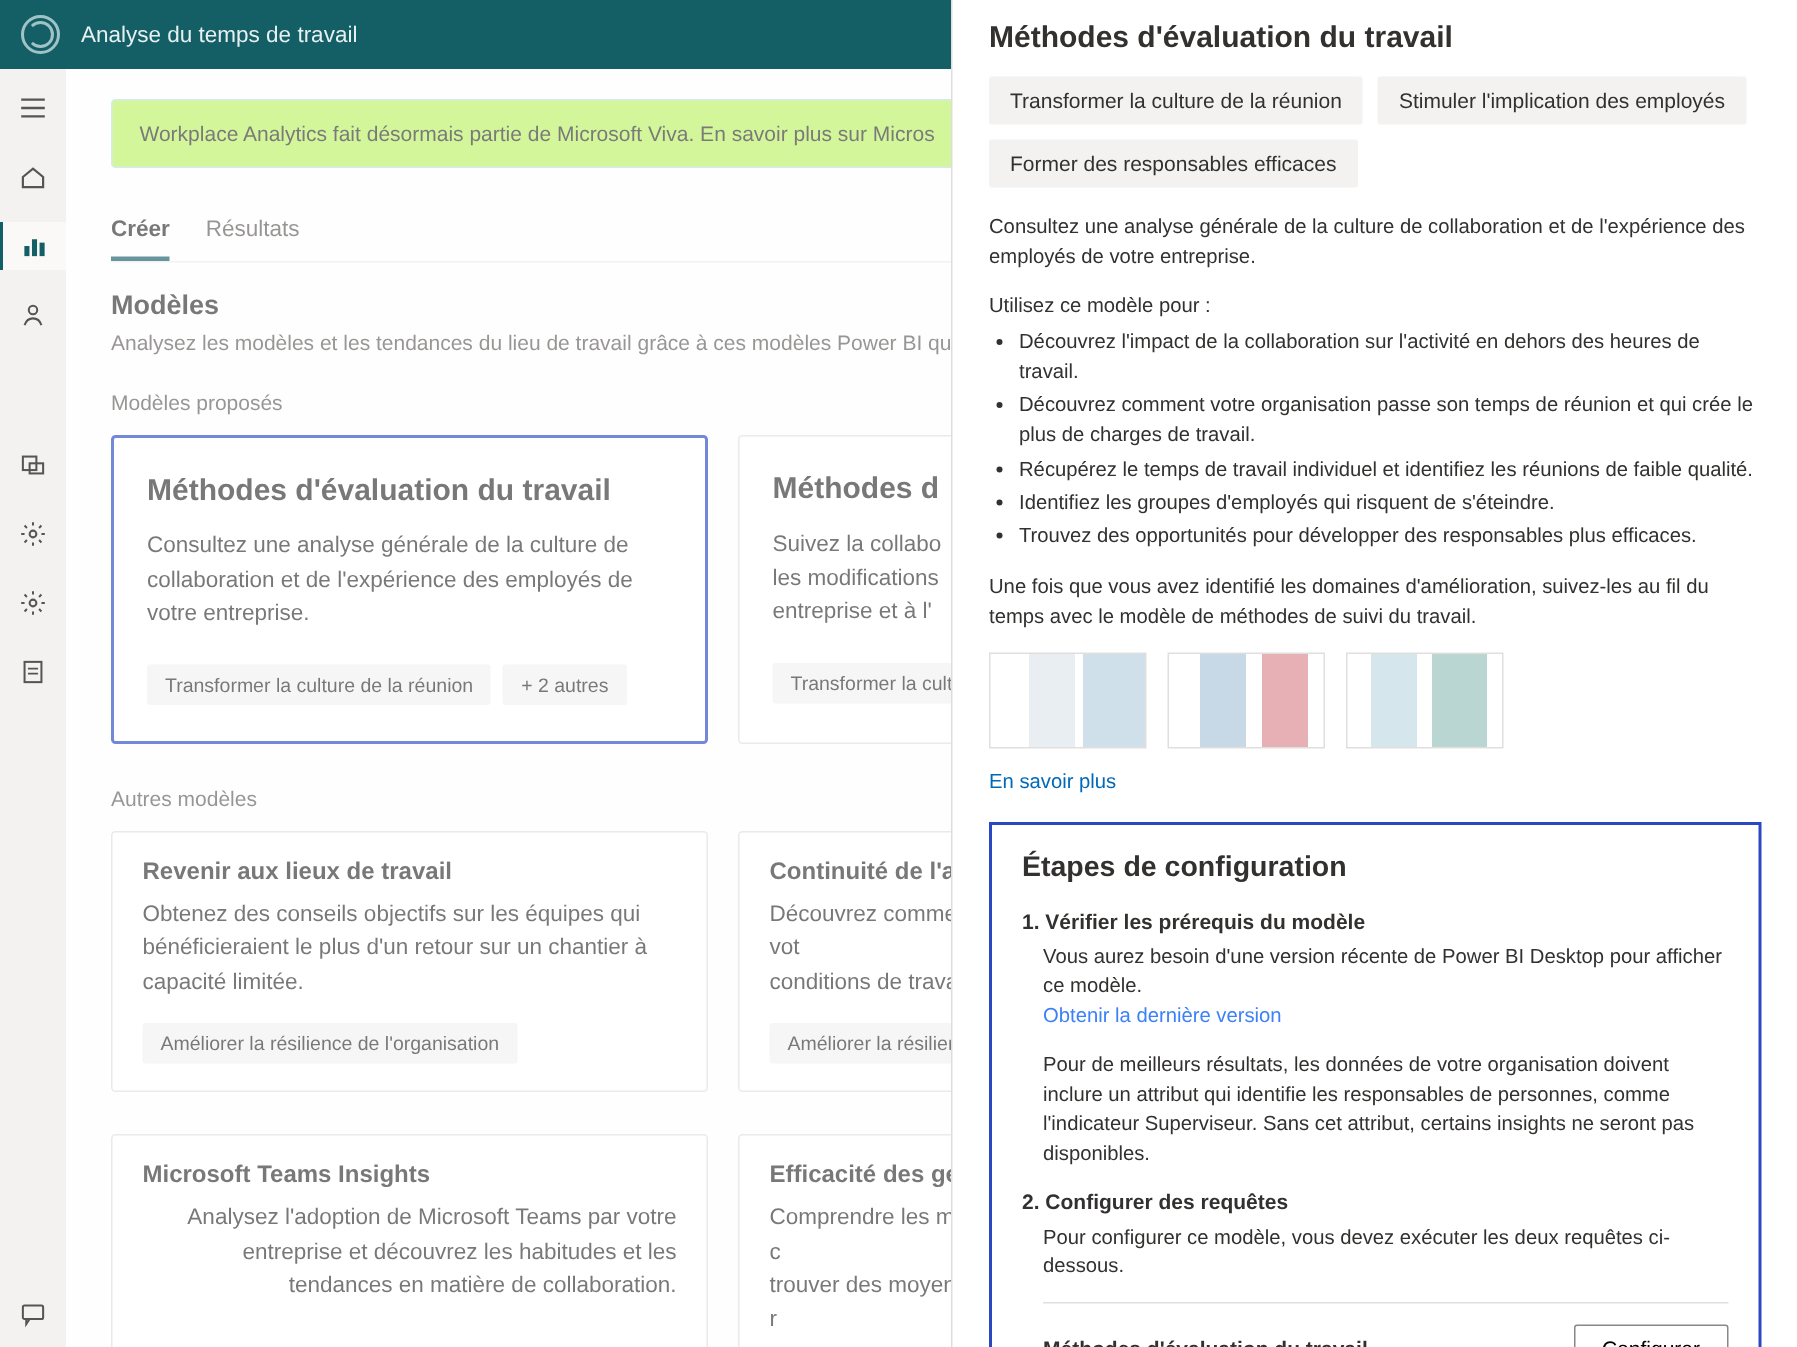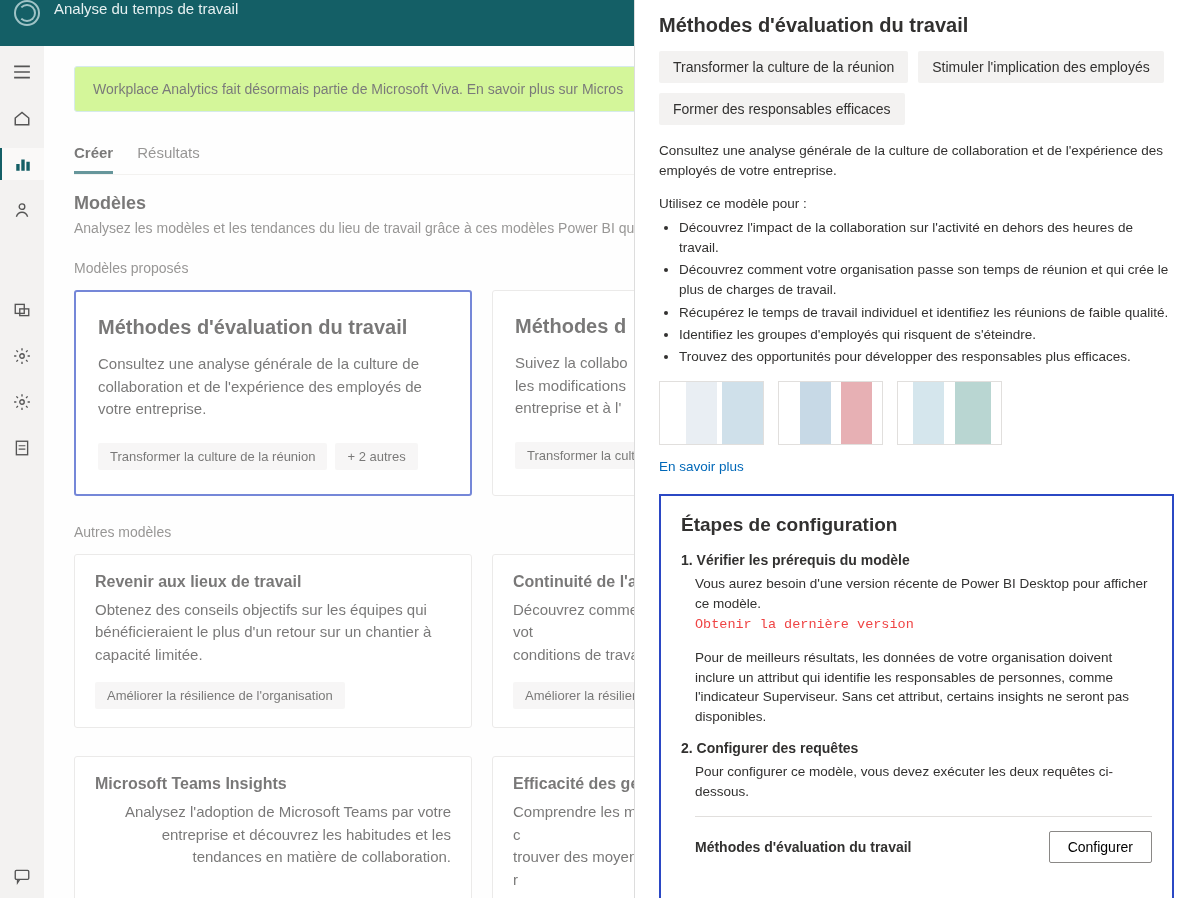--- a/index.html
+++ b/index.html
@@ -1,18 +1,18 @@
 <!DOCTYPE html>
 <html><head>
 <meta charset="utf-8">
 <style>
   * { box-sizing: border-box; margin: 0; padding: 0; }
   body { font-family: "Segoe UI", -apple-system, sans-serif; font-size: 14px; color: #323130; background: #fdfdfd; width: 1198px; height: 898px; overflow: hidden; position: relative; }
   
-  .topbar { background: #145f66; height: 46px; display: flex; align-items: flex-start; padding: 0 14px; color: #e6f0f1; }
+  .topbar { background: #145f66; height: 46px; display: flex; align-items: center; padding: 0 14px; color: #e6f0f1; }
   .topbar-logo { width: 26px; height: 26px; border: 2px solid #9fc3c6; border-radius: 50%; margin-right: 14px; display: flex; align-items: center; justify-content: center; }
   .topbar-logo::before { content: ""; width: 14px; height: 14px; border: 2px solid #9fc3c6; border-radius: 50%; border-left-color: transparent; }
   .topbar-title { font-size: 15px; font-weight: 400; }
   
   .layout { display: flex; height: calc(100% - 46px); }
   .sidebar { width: 44px; background: #f3f2f1; display: flex; flex-direction: column; align-items: center; padding-top: 10px; gap: 14px; }
   .sidebar-item { width: 44px; height: 32px; display: flex; align-items: center; justify-content: center; cursor: pointer; color: #555; }
   .sidebar-item svg { width: 18px; height: 18px; }
   .sidebar-item.active { background: #faf9f8; border-left: 2px solid #145f66; }
   .sidebar-spacer { flex: 1; }
@@ -50,21 +50,21 @@
   .panel-tags { display: flex; gap: 10px; flex-wrap: wrap; margin-bottom: 16px; }
   .panel-tags .chip { font-size: 14px; padding: 8px 14px; }
   .panel-text { font-size: 13.5px; line-height: 1.45; margin-bottom: 14px; }
   .panel-list { list-style: disc; padding-left: 20px; margin-bottom: 14px; }
   .panel-list li { font-size: 13.5px; line-height: 1.5; margin-bottom: 2px; }
   .thumbs { display: flex; gap: 14px; margin-bottom: 14px; }
   .thumb { width: 105px; height: 64px; border: 1px solid #e1dfdd; background: linear-gradient(90deg,#fff 0 25%,#e9eef3 25% 55%,#fff 55% 60%,#cfe0ea 60% 100%); }
   .thumb.t2 { background: linear-gradient(90deg,#fff 0 20%,#c7d9e6 20% 50%,#fff 50% 60%,#e7b0b4 60% 90%,#fff 90% 100%); }
   .thumb.t3 { background: linear-gradient(90deg,#fff 0 15%,#d5e6ed 15% 45%,#fff 45% 55%,#b9d6d2 55% 90%,#fff 90% 100%); }
   .link { color: #0068b8; cursor: pointer; font-size: 13.5px; }
-  .link-inline { color: #ef4444; cursor: pointer; font-family: Liberation Mono, monospace; }
+  .link-inline { color: #3b82f6; cursor: pointer; }
   
   .steps-box { border: 2px solid #2b48c4; padding: 18px 20px 24px; margin-top: 20px; }
   .steps-title { font-size: 19px; font-weight: 700; margin-bottom: 16px; }
   .step-h { font-size: 14px; font-weight: 700; margin-bottom: 6px; }
   .step-body { font-size: 13.5px; line-height: 1.45; margin-bottom: 14px; padding-left: 14px; }
   .step-group { margin-bottom: 14px; }
   .query-row { display: flex; align-items: center; justify-content: space-between; padding: 14px 0; border-top: 1px solid #e1dfdd; }
   .query-row:first-of-type { border-top: 1px solid #e1dfdd; margin-top: 10px; }
   .query-name { font-size: 14px; font-weight: 600; }
   .btn { border: 1px solid #8a8886; background: #fff; padding: 7px 18px; font-size: 14px; cursor: pointer; border-radius: 2px; }
@@ -215,20 +215,21 @@
     </div>
     <div class="panel-text">Consultez une analyse générale de la culture de collaboration et de l'expérience des employés de votre entreprise.</div>
     <div class="panel-text" style="margin-bottom:4px;">Utilisez ce modèle pour :</div>
     <ul class="panel-list">
       <li>Découvrez l'impact de la collaboration sur l'activité en dehors des heures de travail.</li>
       <li>Découvrez comment votre organisation passe son temps de réunion et qui crée le plus de charges de travail.</li>
       <li>Récupérez le temps de travail individuel et identifiez les réunions de faible qualité.</li>
       <li>Identifiez les groupes d'employés qui risquent de s'éteindre.</li>
       <li>Trouvez des opportunités pour développer des responsables plus efficaces.</li>
     </ul>
+    <div class="panel-text">Une fois que vous avez identifié les domaines d'amélioration, suivez-les au fil du temps avec le modèle de méthodes de suivi du travail.</div>
     <div class="thumbs">
       <div class="thumb"></div>
       <div class="thumb t2"></div>
       <div class="thumb t3"></div>
     </div>
     <div class="link">En savoir plus</div>
 
     <div class="steps-box">
       <div class="steps-title">Étapes de configuration</div>
       <div class="step-group">

